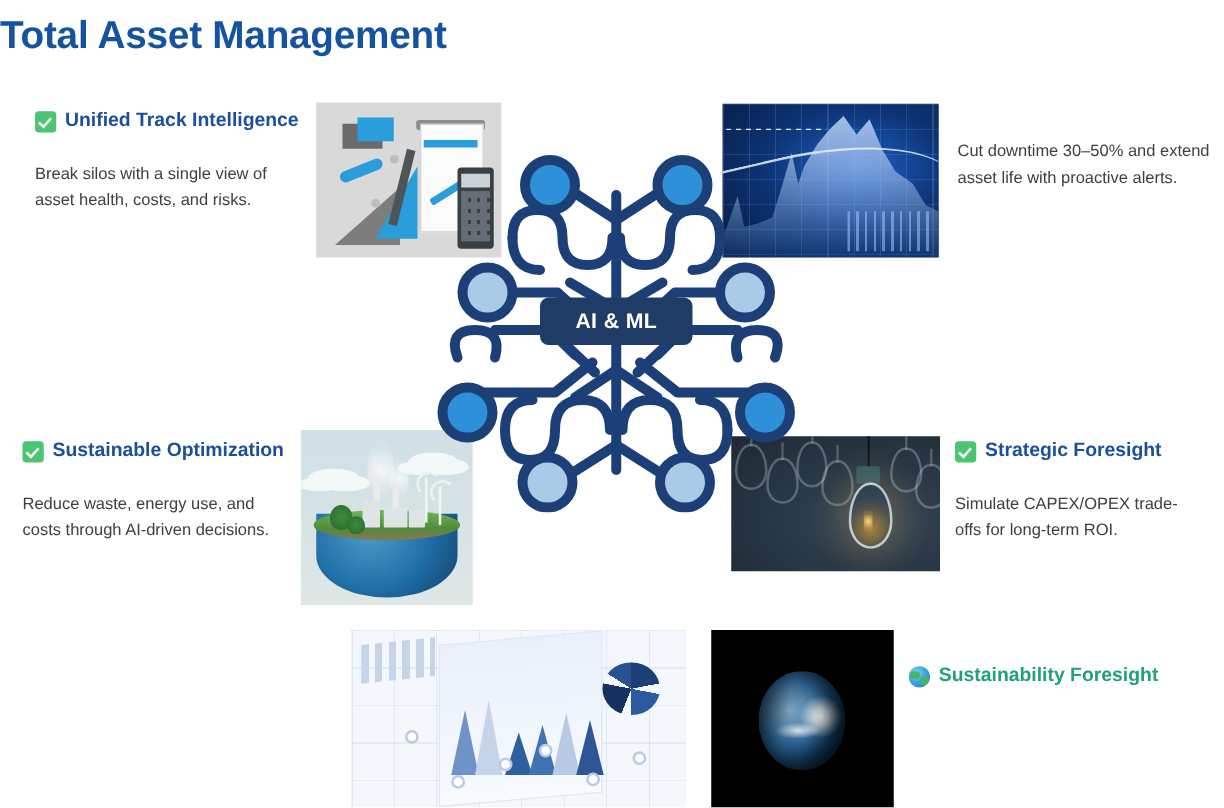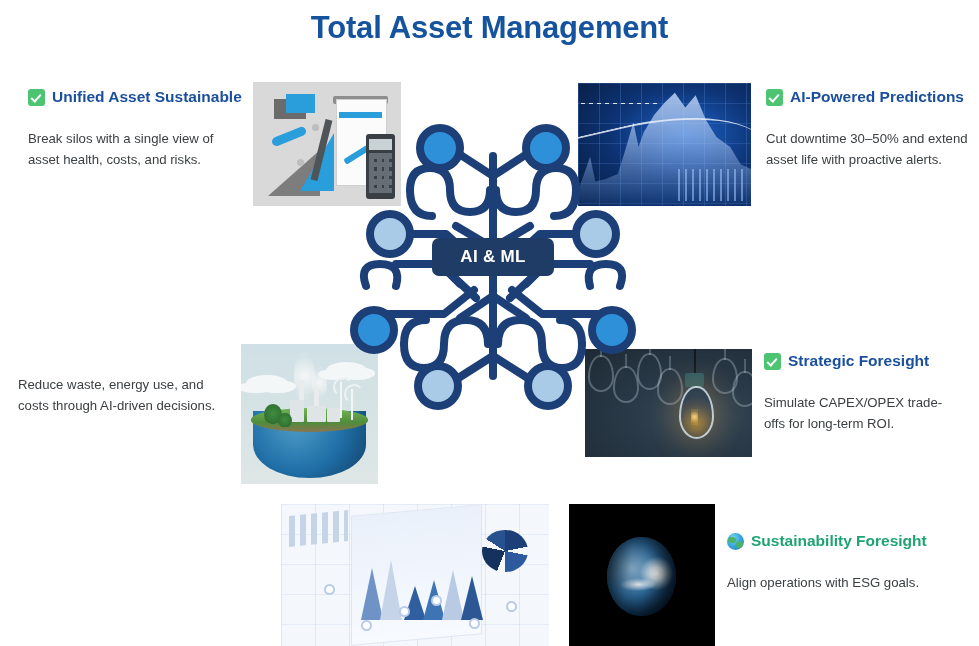--- a/index.html
+++ b/index.html
@@ -15,21 +15,21 @@
     font-family: "Liberation Sans", sans-serif;
     color: #333333;
   }
 
   
   #page-title {
     position: absolute;
     top: 10px;
     left: 0;
     width: 979px;
-    text-align: center;
+    text-align: left;
     font-size: 31px;
     font-weight: bold;
     color: #16539e;
     letter-spacing: -0.2px;
   }
 
   
   .feature {
     position: absolute;
   }
@@ -519,47 +519,46 @@
       <circle cx="200" cy="268" r="20" fill="#a9cbe8"></circle>
     </g>
   </svg>
 </div>
 
 <div id="ai-label">AI &amp; ML</div>
 
 <div class="feature" style="left:28px; top:88px; width:215px;">
   <div class="feature-head blue">
     <span class="ico ico-check"></span>
-    <span>Unified Asset Sustainable</span>
+    <span>Unified Track Intelligence</span>
   </div>
   <div class="feature-body">Break silos with a single view of asset health, costs, and risks.</div>
 </div>
 
 <div class="feature" style="left:766px; top:88px; width:202px;">
+  <div class="feature-body">Cut downtime 30–50% and extend asset life with proactive alerts.</div>
+</div>
+
+<div class="feature" style="left:18px; top:352px; width:218px;">
   <div class="feature-head blue">
     <span class="ico ico-check"></span>
-    <span>AI-Powered Predictions</span>
+    <span>Sustainable Optimization</span>
   </div>
-  <div class="feature-body">Cut downtime 30–50% and extend asset life with proactive alerts.</div>
-</div>
-
-<div class="feature" style="left:18px; top:352px; width:218px;">
   <div class="feature-body">Reduce waste, energy use, and costs through AI-driven decisions.</div>
 </div>
 
 <div class="feature" style="left:764px; top:352px; width:190px;">
   <div class="feature-head blue">
     <span class="ico ico-check"></span>
     <span>Strategic Foresight</span>
   </div>
   <div class="feature-body">Simulate CAPEX/OPEX trade-offs for long-term ROI.</div>
 </div>
 
 <div class="feature" style="left:79px; top:530px; width:196px;">
 </div>
 
 <div class="feature" style="left:727px; top:532px; width:212px;">
   <div class="feature-head green">
     <span class="ico ico-globe"></span>
     <span>Sustainability Foresight</span>
   </div>
-  <div class="feature-body">Align operations with ESG goals.</div>
 </div>
 
 </body></html>

